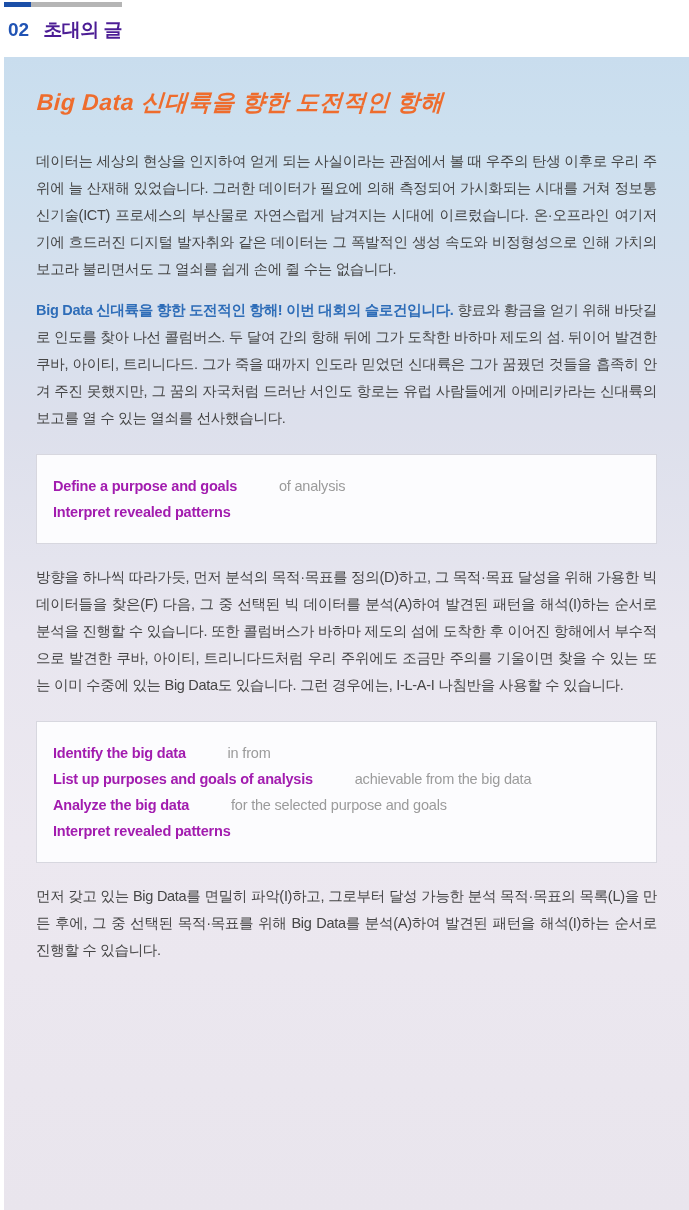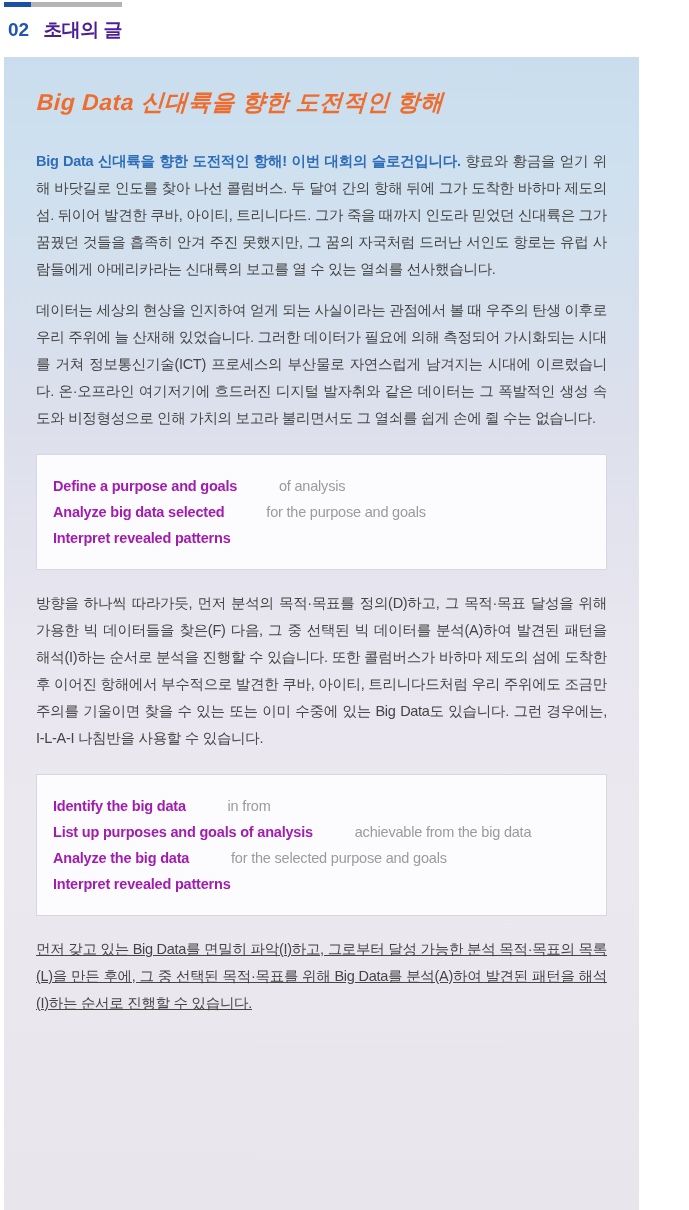--- a/index.html
+++ b/index.html
@@ -2,21 +2,21 @@
 <html><head>
 <meta charset="utf-8">
 <style>
   * { margin: 0; padding: 0; box-sizing: border-box; }
   html, body {
     width: 689px;
     font-family: "Liberation Sans", "DejaVu Sans", sans-serif;
     background: #ffffff;
   }
   .page {
-    width: 639px;
+    width: 689px;
     height: 1210px;
     background: #ffffff;
     overflow: hidden;
     display: flex;
     flex-direction: column;
   }
   
   .header {
     padding: 2px 0 0 4px;
     background: #ffffff;
@@ -65,21 +65,21 @@
     transform-origin: left bottom;
   }
   .para {
     font-size: 14.5px;
     line-height: 27px;
     color: #454545;
     text-align: justify;
     letter-spacing: -0.3px;
     margin-bottom: 14px;
   }
-  .para:last-of-type { margin-bottom: 9px; text-decoration: underline; }
+  .para:last-of-type { margin-bottom: 9px; }
   .lead-blue {
     color: #2e6db8;
     font-weight: bold;
   }
   .compass-box {
     background: #fcfcfe;
     border: 1px solid #d7d7df;
     padding: 18px 16px;
     margin: 8px 0 20px 0;
   }
@@ -104,29 +104,28 @@
     <div class="header-title-row">
       <span class="header-num">02</span>
       <span class="header-label">초대의 글</span>
     </div>
   </div>
 
   <div class="card">
 
     <div class="doc-title">Big Data 신대륙을 향한 도전적인 항해</div>
 
+    <p class="para">데이터는 세상의 현상을 인지하여 얻게 되는 사실이라는 관점에서 볼 때 우주의 탄생 이후로 우리 주위에 늘 산재해 있었습니다. 그러한 데이터가 필요에 의해 측정되어 가시화되는 시대를 거쳐 정보통신기술(ICT) 프로세스의 부산물로 자연스럽게 남겨지는 시대에 이르렀습니다. 온·오프라인 여기저기에 흐드러진 디지털 발자취와 같은 데이터는 그 폭발적인 생성 속도와 비정형성으로 인해 가치의 보고라 불리면서도 그 열쇠를 쉽게 손에 쥘 수는 없습니다.</p>
+
     <p class="para"><span class="lead-blue">Big Data 신대륙을 향한 도전적인 항해! 이번 대회의 슬로건입니다.</span><span> 향료와 황금을 얻기 위해 바닷길로 인도를 찾아 나선 콜럼버스. 두 달여 간의 항해 뒤에 그가 도착한 바하마 제도의 섬. 뒤이어 발견한 쿠바, 아이티, 트리니다드. 그가 죽을 때까지 인도라 믿었던 신대륙은 그가 꿈꿨던 것들을 흡족히 안겨 주진 못했지만, 그 꿈의 자국처럼 드러난 서인도 항로는 유럽 사람들에게 아메리카라는 신대륙의 보고를 열 수 있는 열쇠를 선사했습니다.</span></p>
-
-    <p class="para">데이터는 세상의 현상을 인지하여 얻게 되는 사실이라는 관점에서 볼 때 우주의 탄생 이후로 우리 주위에 늘 산재해 있었습니다. 그러한 데이터가 필요에 의해 측정되어 가시화되는 시대를 거쳐 정보통신기술(ICT) 프로세스의 부산물로 자연스럽게 남겨지는 시대에 이르렀습니다. 온·오프라인 여기저기에 흐드러진 디지털 발자취와 같은 데이터는 그 폭발적인 생성 속도와 비정형성으로 인해 가치의 보고라 불리면서도 그 열쇠를 쉽게 손에 쥘 수는 없습니다.</p>
 
 
 
     <div class="compass-box">
       <div class="compass-line"><span class="compass-bold">Define a purpose and goals</span><span class="compass-rest"> of analysis</span></div>
-      <div class="compass-line"><span class="compass-bold">Analyze big data selected</span><span class="compass-rest"> for the purpose and goals</span></div>
       <div class="compass-line"><span class="compass-bold">Interpret revealed patterns</span><span class="compass-rest"></span></div>
     </div>
 
     <p class="para">방향을 하나씩 따라가듯, 먼저 분석의 목적·목표를 정의(D)하고, 그 목적·목표 달성을 위해 가용한 빅 데이터들을 찾은(F) 다음, 그 중 선택된 빅 데이터를 분석(A)하여 발견된 패턴을 해석(I)하는 순서로 분석을 진행할 수 있습니다. 또한 콜럼버스가 바하마 제도의 섬에 도착한 후 이어진 항해에서 부수적으로 발견한 쿠바, 아이티, 트리니다드처럼 우리 주위에도 조금만 주의를 기울이면 찾을 수 있는 또는 이미 수중에 있는 Big Data도 있습니다. 그런 경우에는, I-L-A-I 나침반을 사용할 수 있습니다.</p>
 
     <div class="compass-box">
       <div class="compass-line"><span class="compass-bold">Identify the big data</span><span class="compass-rest"> in from</span></div>
       <div class="compass-line"><span class="compass-bold">List up purposes and goals of analysis</span><span class="compass-rest"> achievable from the big data</span></div>
       <div class="compass-line"><span class="compass-bold">Analyze the big data</span><span class="compass-rest"> for the selected purpose and goals</span></div>
       <div class="compass-line"><span class="compass-bold">Interpret revealed patterns</span><span class="compass-rest"></span></div>

